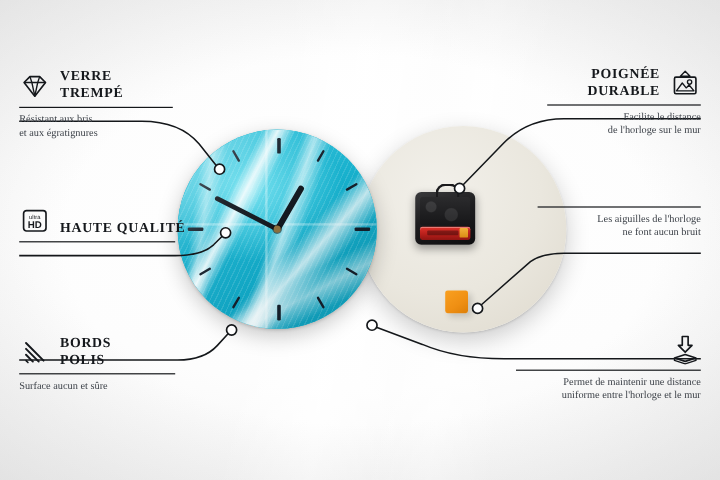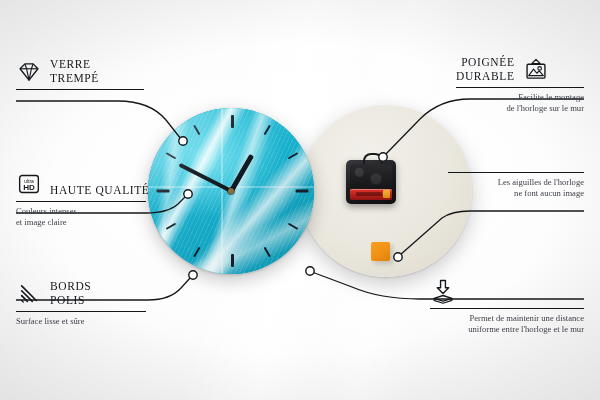--- a/index.html
+++ b/index.html
@@ -87,23 +87,23 @@
     position:absolute;left:71px;top:137px;width:19px;height:19px;border-radius:2px;
     background:linear-gradient(145deg,#f9a021 0%, #ef8f13 60%, #dd7f08 100%);
     box-shadow:3px 3px 5px rgba(0,0,0,.16);
   }
 
   
   .callout{position:absolute;z-index:6;}
   .callout.left{text-align:left;}
   .callout.right{text-align:right;}
   .co-head{display:flex;align-items:center;gap:8px;}
-  .callout.right .co-head{}
+  .callout.right .co-head{justify-content:flex-end;}
   .co-title{
-    font-family:"Liberation Serif",serif;font-weight:normal;
+    font-family:"Liberation Serif",serif;font-weight:bold;
     font-size:11.5px;line-height:13.5px;letter-spacing:.6px;color:#15181c;
     text-transform:uppercase;white-space:nowrap;
   }
   .co-rule{height:1.4px;background:#14171a;margin:4px 0 4px 0;}
   .co-sub{
     font-family:"Liberation Serif",serif;font-size:8.6px;line-height:10.4px;
     color:#3c4148;white-space:pre-line;
   }
   .co-icon{width:26px;height:26px;flex:0 0 26px;display:block;}
   .co-icon svg{display:block;width:26px;height:26px;}
@@ -178,75 +178,75 @@
       <span class="co-icon">
         <svg viewBox="0 0 32 32" fill="none" stroke="#15181c" stroke-width="1.7" stroke-linejoin="round">
           <path d="M5 12 L11 6 L21 6 L27 12 L16 26 Z"></path>
           <path d="M5 12 L27 12" stroke-width="1.4"></path>
           <path d="M11 6 L13 12 L16 26 L19 12 L21 6" stroke-width="1.4"></path>
         </svg>
       </span>
       <span class="co-title"><span>VERRE</span><br><span>TREMPÉ</span></span>
     </div>
     <div class="co-rule"></div>
+    <div class="co-sub">Résistant aux bris
+et aux égratignures</div>
   </div>
 
   <div class="callout left" style="left:16px;top:170px;width:130px;">
     <div class="co-head">
       <span class="co-icon">
         <svg viewBox="0 0 32 32">
           <rect x="4.5" y="5.5" width="23" height="21" rx="3" fill="none" stroke="#15181c" stroke-width="1.7"></rect>
           <text x="16" y="14.5" font-family="Liberation Sans, sans-serif" font-size="6" text-anchor="middle" fill="#15181c">ultra</text>
           <text x="16" y="23.5" font-family="Liberation Sans, sans-serif" font-size="10" font-weight="bold" text-anchor="middle" fill="#15181c">HD</text>
         </svg>
       </span>
       <span class="co-title"><br><span>HAUTE QUALITÉ</span></span>
     </div>
     <div class="co-rule"></div>
-    <div class="co-sub">Couleurs intenses
-et image claire</div>
   </div>
 
   <div class="callout left" style="left:16px;top:280px;width:130px;">
     <div class="co-head">
       <span class="co-icon">
         <svg viewBox="0 0 32 32" stroke="#15181c" stroke-width="2" stroke-linecap="round">
           <path d="M7 6 L25 24"></path>
           <path d="M7 12 L20 25"></path>
           <path d="M7 18 L14 25"></path>
           <path d="M7 24 L9 26" stroke-width="1.6"></path>
         </svg>
       </span>
       <span class="co-title"><span>BORDS</span><br><span>POLIS</span></span>
     </div>
     <div class="co-rule"></div>
-    <div class="co-sub">Surface lisse et sûre</div>
+    <div class="co-sub">Surface aucun et sûre</div>
   </div>
 
   <div class="callout right" style="left:456px;top:56px;width:128px;">
     <div class="co-head">
       <span class="co-title"><span>POIGNÉE</span><br><span>DURABLE</span></span>
       <span class="co-icon">
         <svg viewBox="0 0 32 32" fill="none" stroke="#15181c" stroke-width="1.7" stroke-linejoin="round">
           <path d="M16 3 L11 8 L21 8 Z" stroke-width="1.4"></path>
           <rect x="5" y="9" width="22" height="17" rx="1.5"></rect>
           <path d="M7 23 L13 15 L17 20 L20 17 L25 23 Z" stroke-width="1.4"></path>
           <circle cx="20.5" cy="14" r="2.2" stroke-width="1.4"></circle>
         </svg>
       </span>
     </div>
     <div class="co-rule"></div>
-    <div class="co-sub">Facilite le montage
+    <div class="co-sub">Facilite le distance
 de l'horloge sur le mur</div>
   </div>
 
   <div class="callout right" style="left:448px;top:168px;width:136px;">
     <div class="co-rule"></div>
     <div class="co-sub">Les aiguilles de l'horloge
-ne font aucun image</div>
+ne font aucun bruit</div>
   </div>
 
   <div class="callout right" style="left:430px;top:278px;width:154px;">
     <div class="co-head">
       <span class="co-icon">
         <svg viewBox="0 0 32 32" fill="none" stroke="#15181c" stroke-width="1.7" stroke-linejoin="round">
           <path d="M13 3 h6 v9 h4 l-7 7 -7-7 h4 Z"></path>
           <path d="M16 21.5 L27 25 L16 28.5 L5 25 Z"></path>
           <path d="M5 25 v2.5 L16 31 L27 27.5 V25" stroke-width="1.4"></path>
         </svg>

